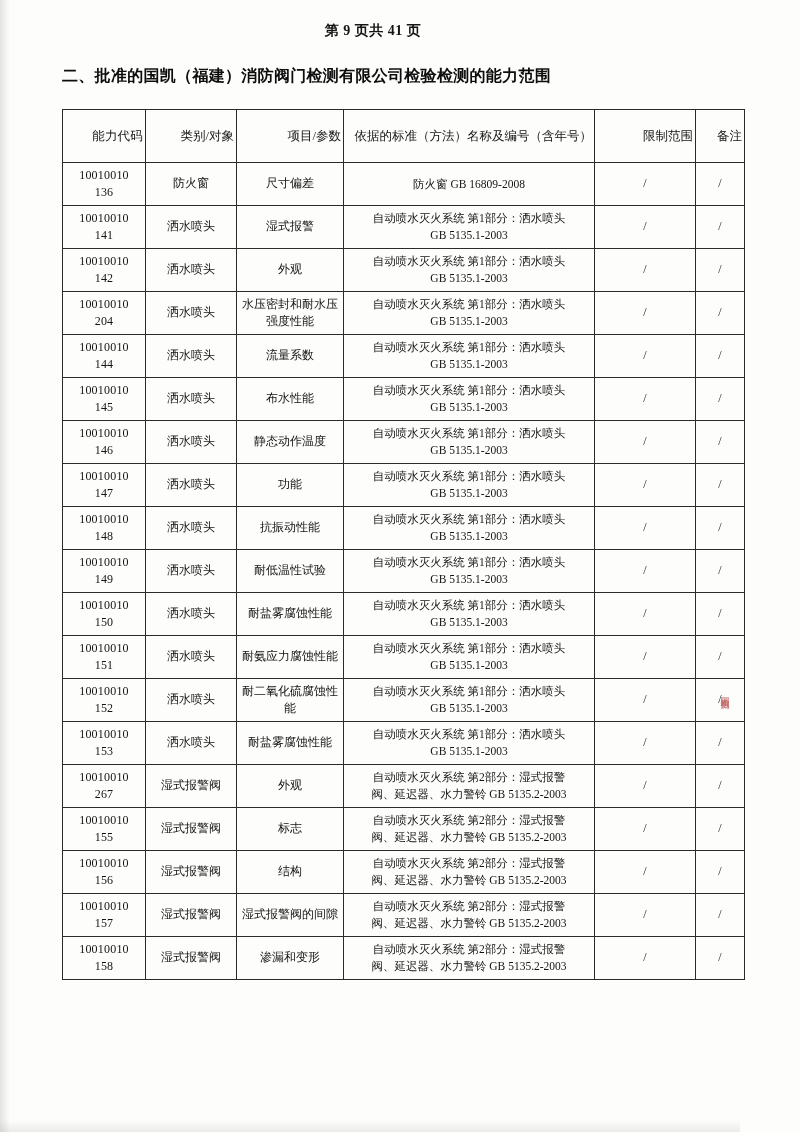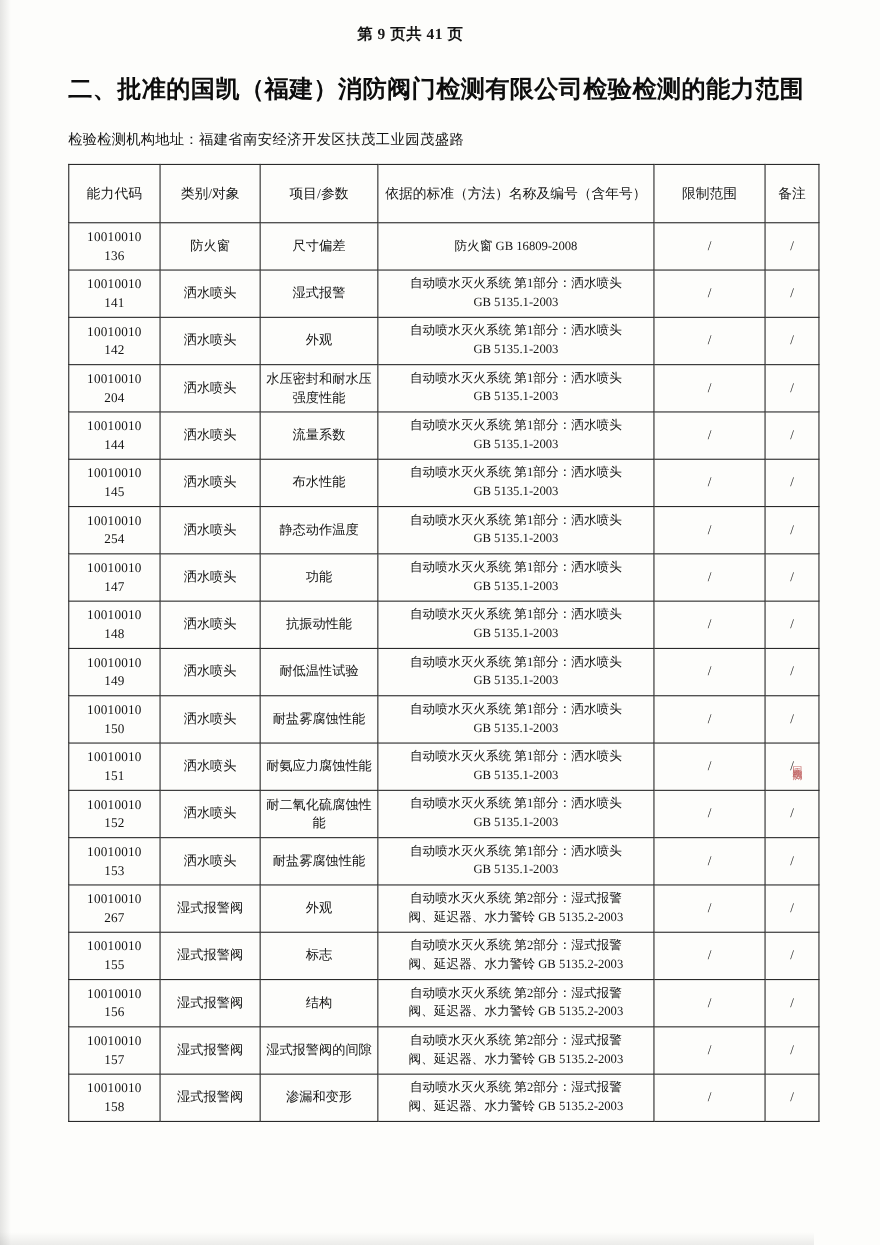--- a/index.html
+++ b/index.html
@@ -24,21 +24,21 @@
   }
   .page-header {
     text-align: center;
     font-size: 14px;
     font-weight: bold;
     letter-spacing: 0.5px;
     margin-bottom: 26px;
     color: #151515;
   }
   .doc-title {
-    font-size: 22px;
+    font-size: 16px;
     font-weight: bold;
     letter-spacing: 0.3px;
     margin: 0 0 22px 0;
     color: #0d0d0d;
     white-space: nowrap;
   }
   .meta-line {
     font-size: 13px;
     margin: 0 0 13px 0;
     color: #111;
@@ -61,20 +61,21 @@
     vertical-align: middle;
     padding: 3px 2px;
     line-height: 1.45;
     color: #141414;
   }
   table.cap-table th {
     font-weight: normal;
     font-size: 12.5px;
     padding: 5px 2px;
     height: 42px;
+    text-align: right;
   }
   table.cap-table td {
     height: 36px;
   }
   .c-code { width: 78px; font-family: "Liberation Serif", serif; font-size: 12px; letter-spacing: 0.2px; }
   .c-cat { width: 86px; font-size: 12px; }
   .c-item { width: 102px; font-size: 12px; }
   .c-std { width: 246px; font-size: 11.5px; text-align: center; }
   .c-limit { width: 96px; font-size: 12px; }
   .c-note { width: 44px; font-size: 12px; }
@@ -111,23 +112,20 @@
 </head>
 <body>
 
 <div class="page">
 
   <div class="page-header">第 9 页共 41 页</div>
 
   <h1 class="doc-title">二、批准的国凯（福建）消防阀门检测有限公司检验检测的能力范围</h1>
 
 
-  <p class="meta-line">
-    <span>检验检测机构地址：</span><span class="meta-value">福建省南安经济开发区扶茂工业园茂盛路</span>
-  </p>
 
   <table class="cap-table">
     <thead>
       <tr>
         <th class="c-code">能力代码</th>
         <th class="c-cat">类别/对象</th>
         <th class="c-item">项目/参数</th>
         <th class="c-std">依据的标准（方法）名称及编号（含年号）</th>
         <th class="c-limit">限制范围</th>
         <th class="c-note">备注</th>
@@ -214,21 +212,21 @@
           <td class="c-std">
             <span class="std-l1">自动喷水灭火系统 第1部分：洒水喷头</span>
             <span class="std-l2">GB 5135.1-2003</span>
           </td>
           <td class="c-limit slash">/</td>
           <td class="c-note slash">/</td>
         </tr>
         <tr>
           <td class="c-code">
             <span class="code-l1">10010010</span>
-            <span class="code-l2">254</span>
+            <span class="code-l2">146</span>
           </td>
           <td class="c-cat">洒水喷头</td>
           <td class="c-item">静态动作温度</td>
           <td class="c-std">
             <span class="std-l1">自动喷水灭火系统 第1部分：洒水喷头</span>
             <span class="std-l2">GB 5135.1-2003</span>
           </td>
           <td class="c-limit slash">/</td>
           <td class="c-note slash">/</td>
         </tr>

